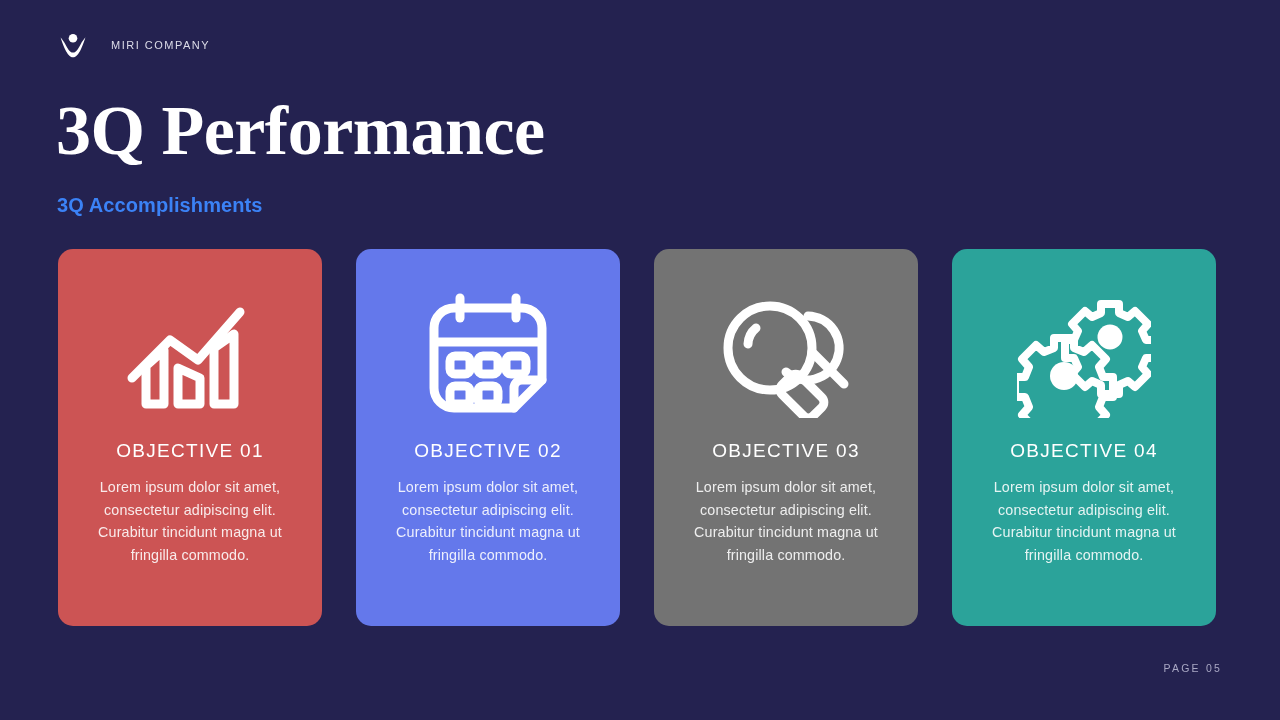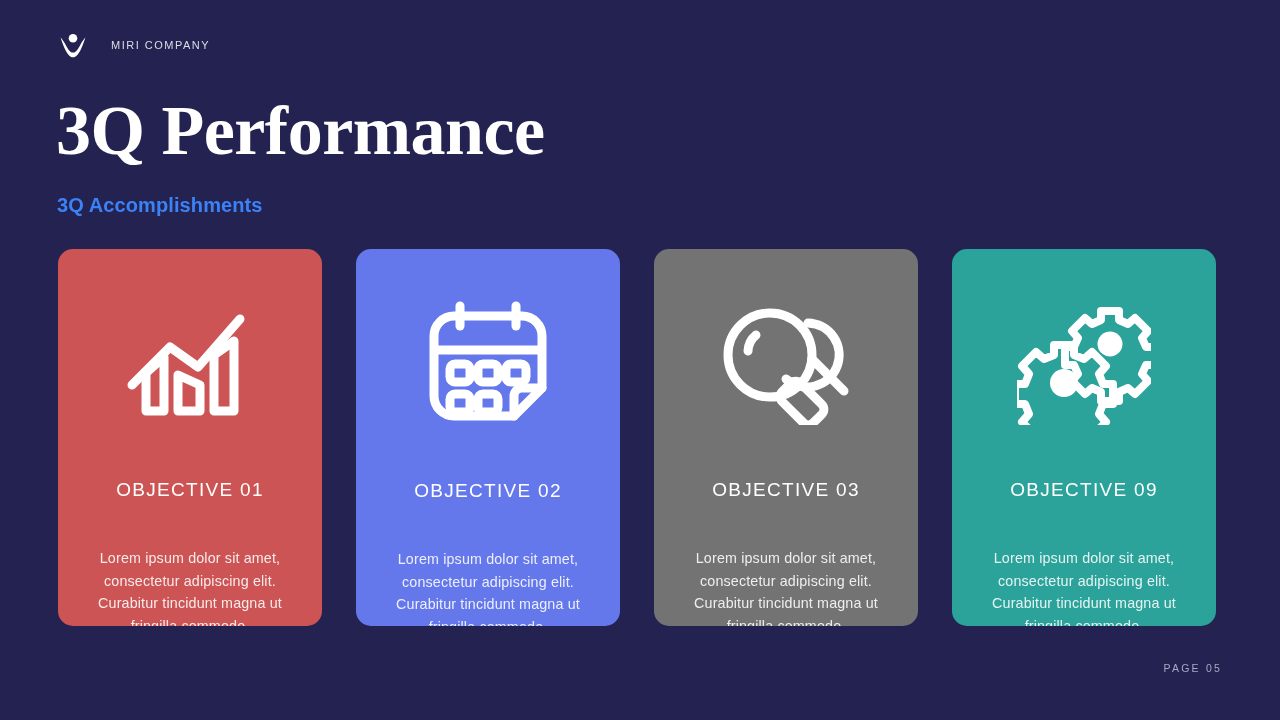--- a/index.html
+++ b/index.html
@@ -70,26 +70,25 @@
     left: 58px;
     top: 249px;
     width: 1158px;
     height: 377px;
     display: flex;
     gap: 34px;
   }
   .card {
     flex: 1 1 0;
     border-radius: 15px;
-    padding: 12px 16px;
+    padding: 4px 16px;
     display: flex;
     flex-direction: column;
     align-items: center;
     overflow: hidden;
-    gap: 32px;
   }
   .card-icon {
     margin-top: 40px;
     height: 125px;
     display: flex;
     align-items: center;
     justify-content: center;
   }
   .card-icon svg { display: block; }
 
@@ -195,19 +194,19 @@
           <path d="M-9 -33 h18 v9 l9 4 7 -6 13 13 -6 7 4 9 h9 v18 h-9 l-4 9 6 7 -13 13 -7 -6 -9 4 v9 h-18 v-9 l-9 -4 -7 6 -13 -13 6 -7 -4 -9 h-9 v-18 h9 l4 -9 -6 -7 13 -13 7 6 9 -4 Z"></path>
           <circle cx="0" cy="0" r="12.5" fill="#ffffff" stroke="none"></circle>
         </g>
 
         <g transform="translate(47,82)">
           <path d="M-10 -38 h20 v10 l10 4 8 -7 14 14 -7 8 4 10 h10 v20 h-10 l-4 10 7 8 -14 14 -8 -7 -10 4 v10 h-20 v-10 l-10 -4 -8 7 -14 -14 7 -8 -4 -10 h-10 v-20 h10 l4 -10 -7 -8 14 -14 8 7 10 -4 Z"></path>
           <circle cx="0" cy="0" r="14" fill="#ffffff" stroke="none"></circle>
         </g>
       </svg>
     </div>
-    <div class="card-title">OBJECTIVE 09</div>
+    <div class="card-title">OBJECTIVE 04</div>
     <div class="card-body">Lorem ipsum dolor sit amet, consectetur adipiscing elit. Curabitur tincidunt magna ut fringilla commodo.</div>
   </div>
 
 </div>
 
 <div class="page-number">PAGE 05</div>
 
 </body></html>

